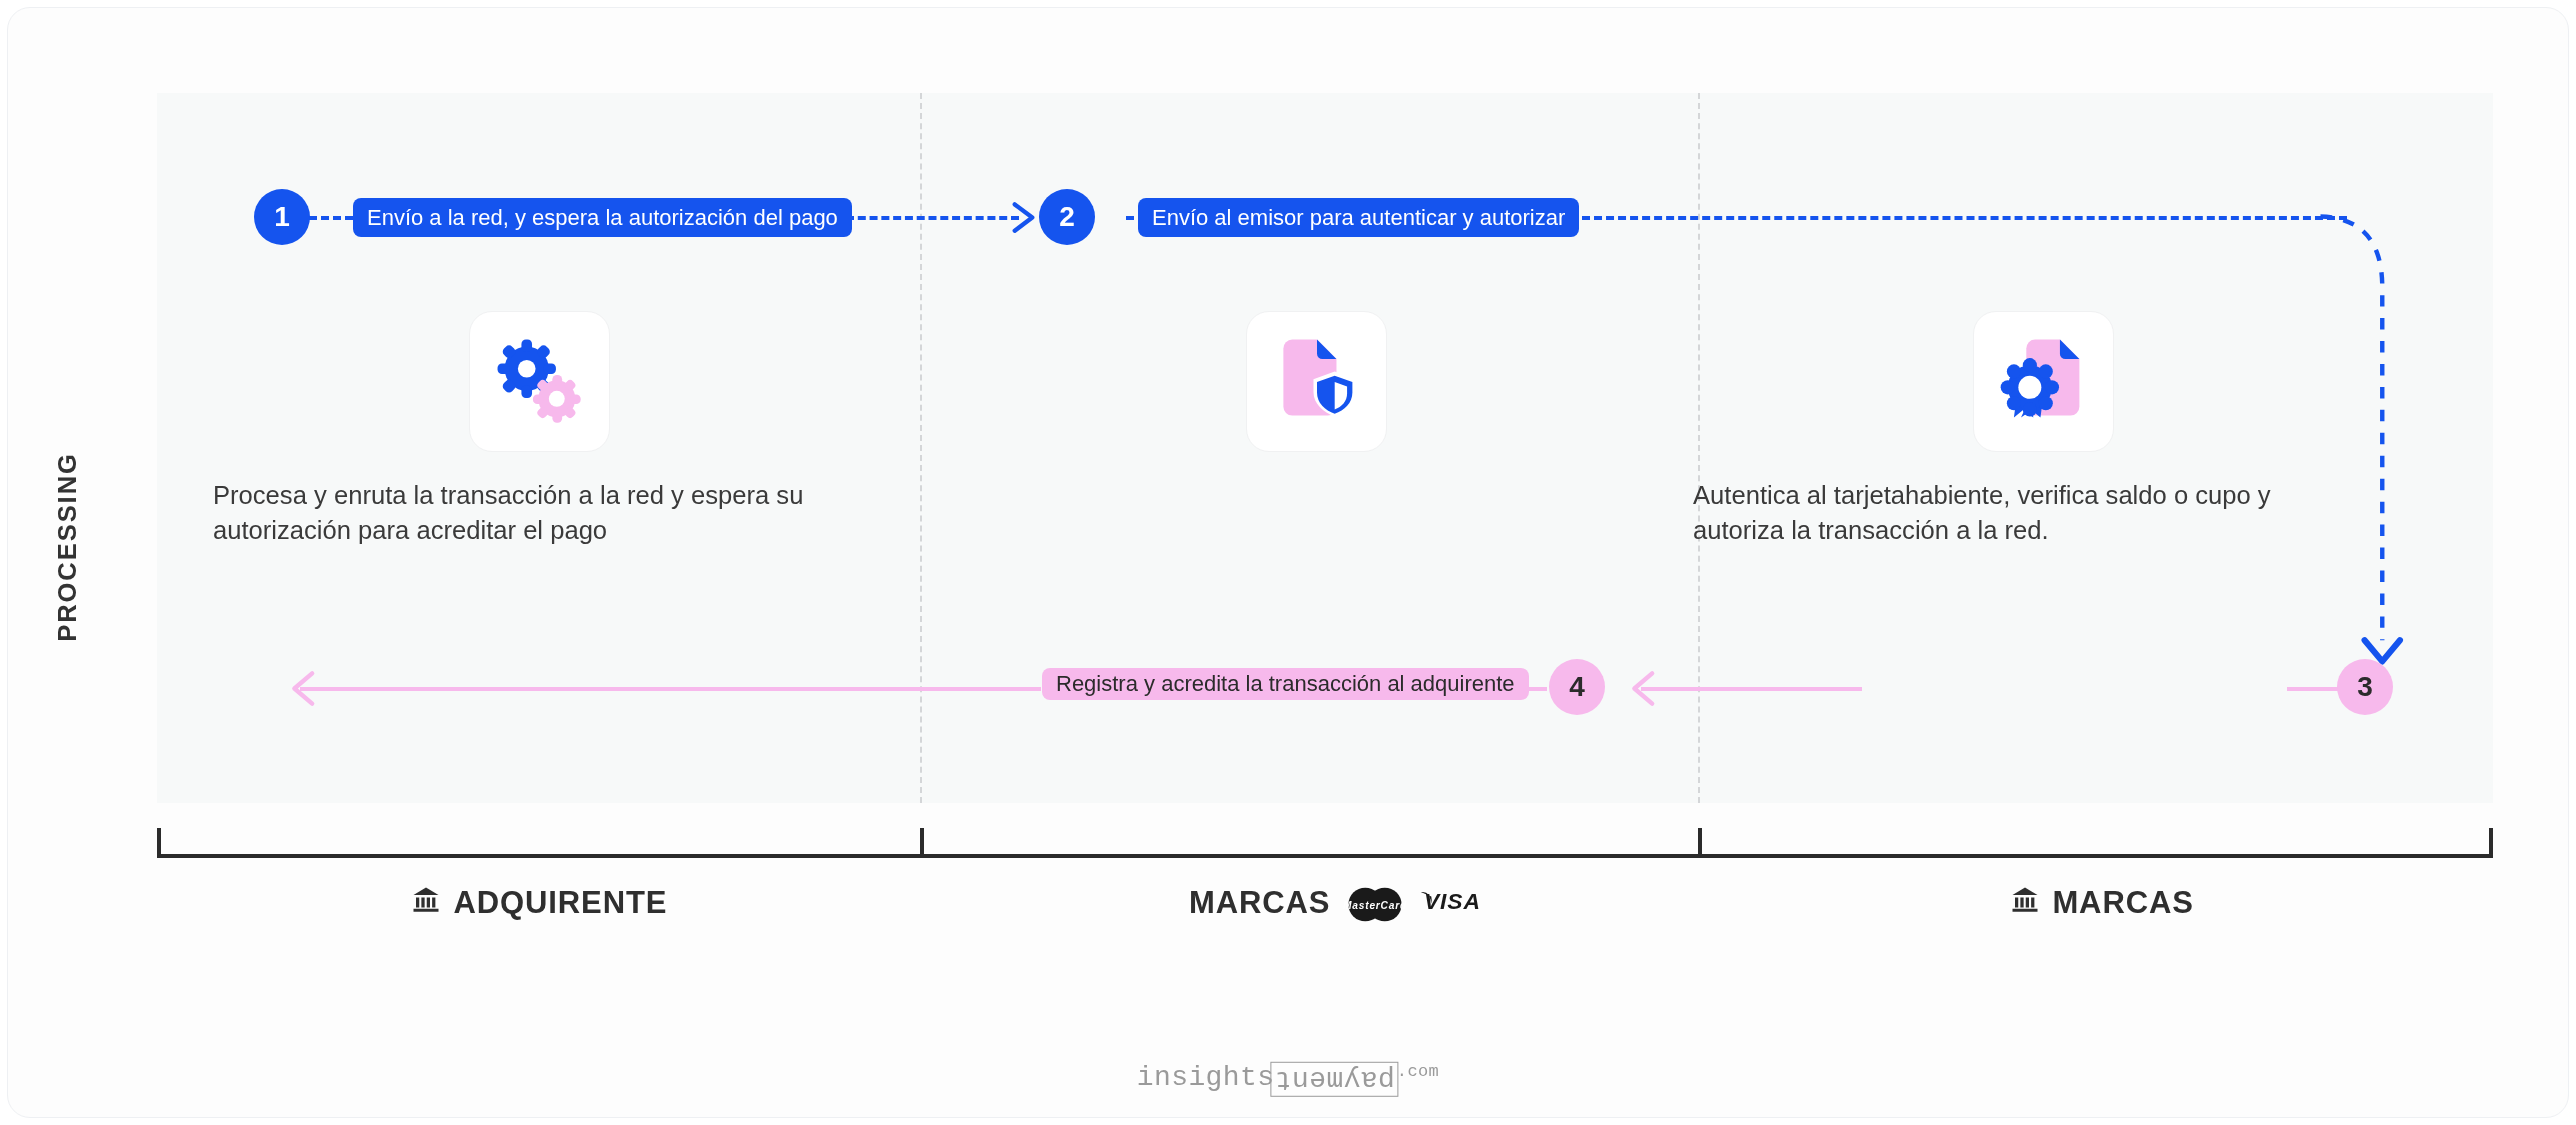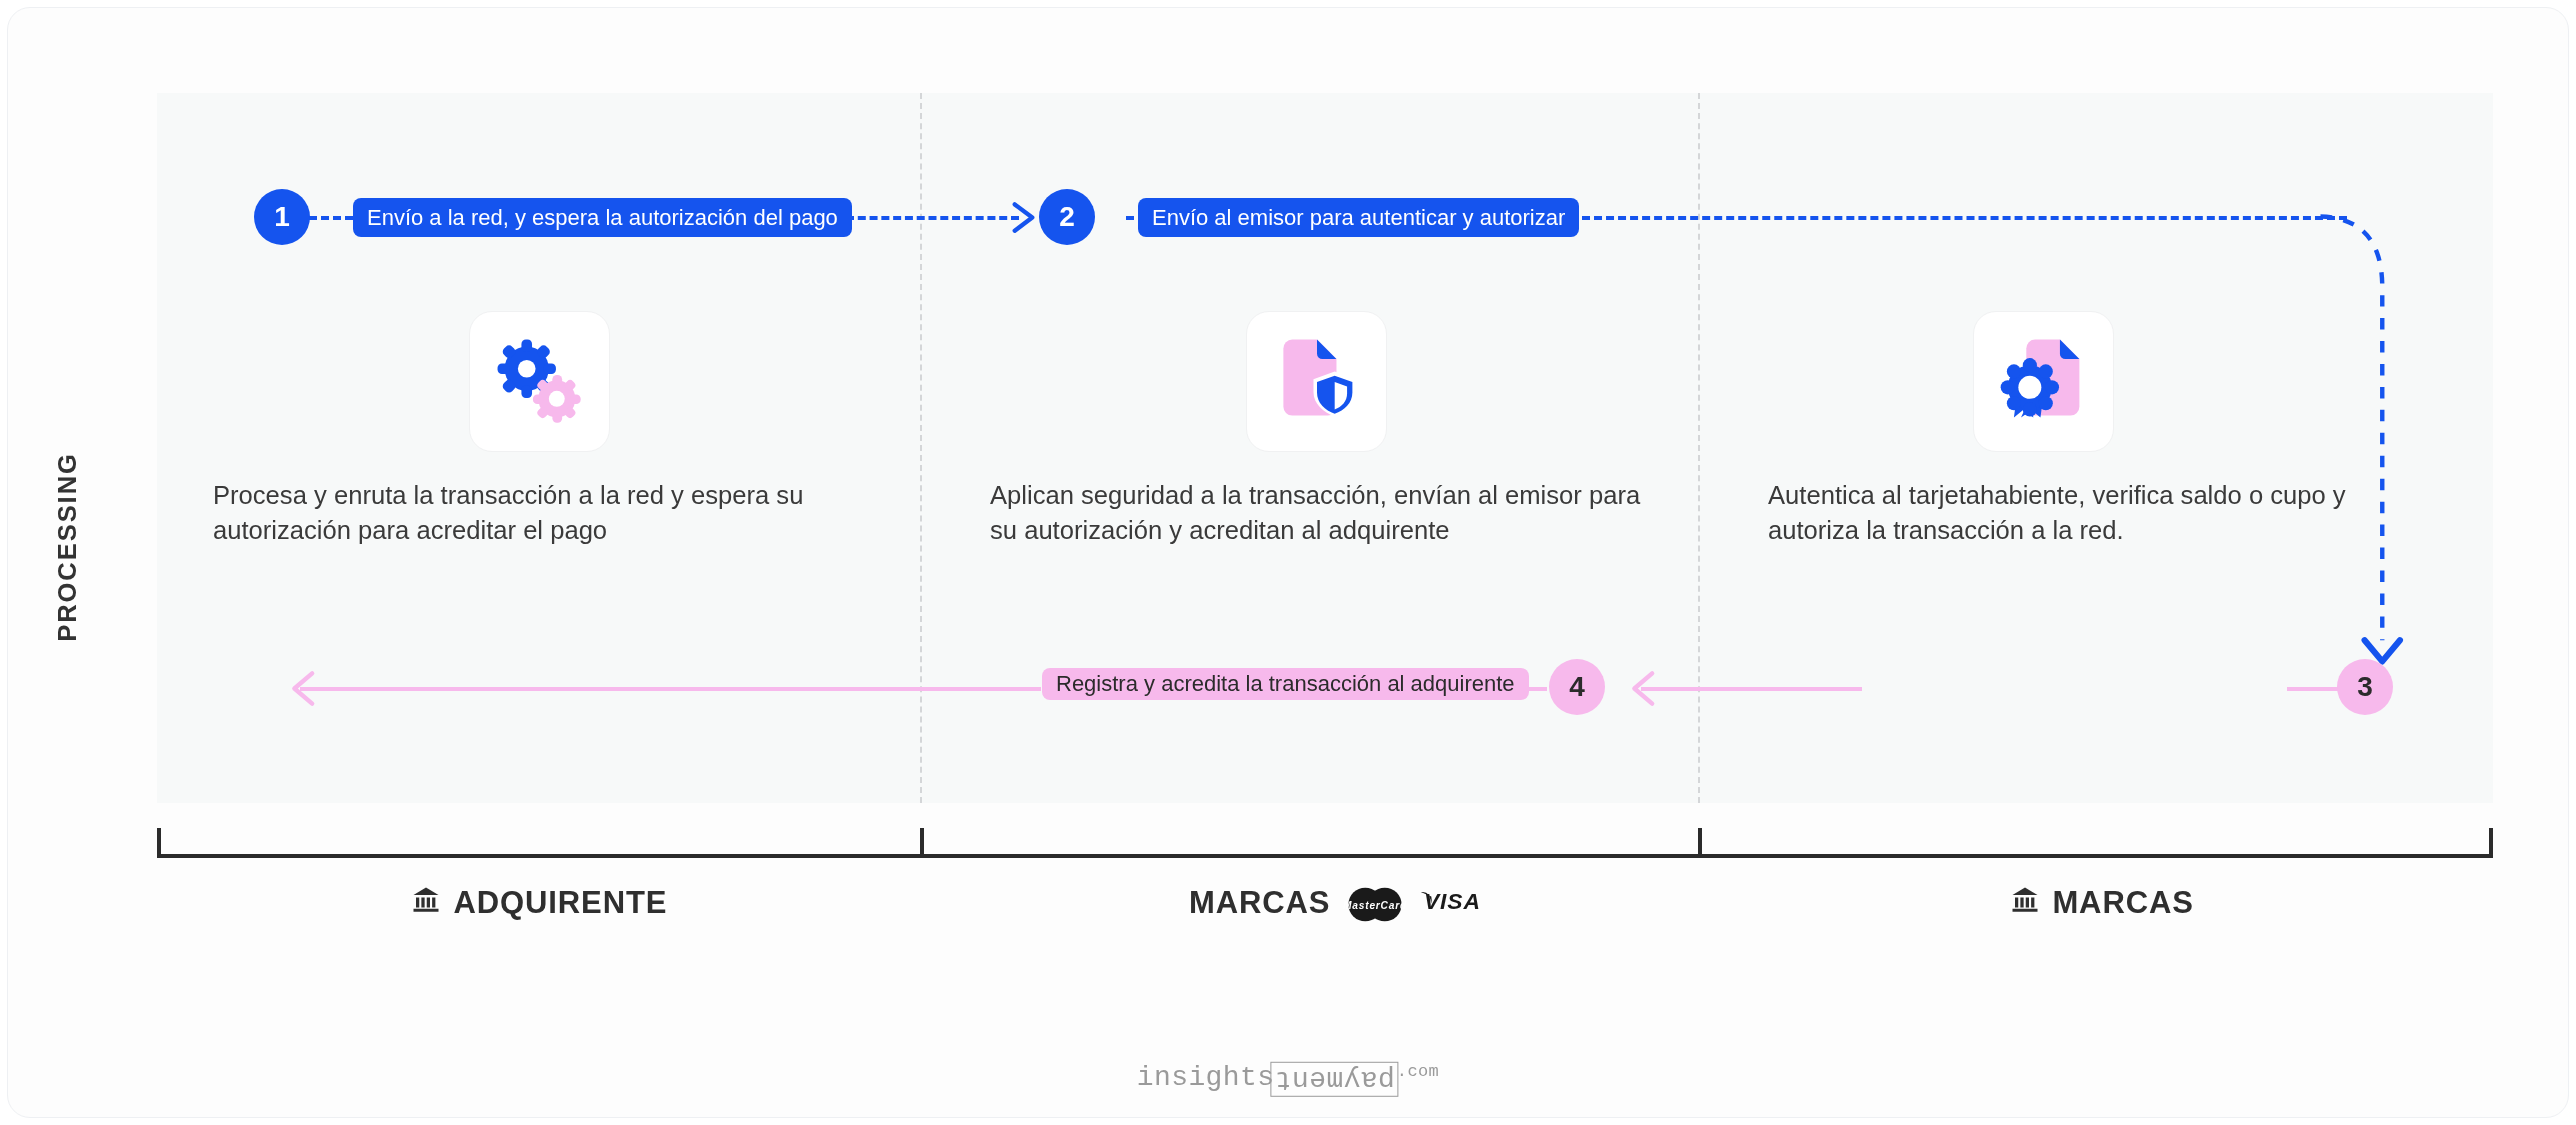--- a/index.html
+++ b/index.html
@@ -212,22 +212,21 @@
         <circle cx="36" cy="83" r="8"></circle>
           <circle cx="18" cy="76" r="8"></circle>
         <circle cx="11" cy="58" r="8"></circle>
           <circle cx="18" cy="40" r="8"></circle>
       </g>
       <circle cx="36" cy="58" r="13" fill="#ffffff"></circle>
     </svg>
   </div>
 
   <div class="desc" style="left:213px;top:478px;width:653px;">Procesa y enruta la transacción a la red y espera su autorización para acreditar el pago</div>
-  <div class="desc" style="left:990px;top:478px;width:653px;">Aplican seguridad a la transacción, envían al emisor para su autorización y acreditan al adquirente</div>
-  <div class="desc" style="left:1768px;top:478px;width:653px;">Autentica al tarjetahabiente, verifica saldo o cupo y autoriza la transacción a la red.</div>
+  <div class="desc" style="left:1693px;top:478px;width:653px;">Autentica al tarjetahabiente, verifica saldo o cupo y autoriza la transacción a la red.</div>
 
   <div class="pink-line" style="left:300px;top:687px;width:741px;"></div>
   <div class="pink-line" style="left:1520px;top:687px;width:26.5px;"></div>
   <div class="pink-line" style="left:1641px;top:687px;width:221px;"></div>
   <div class="pink-line" style="left:2287px;top:687px;width:51px;"></div>
 
   <svg class="chev" style="left:282px;top:668px;" width="39" height="41" viewBox="0 0 44 46">
     <path d="M 34 6 L 14 23 L 34 40" fill="none" stroke="#f7b9ec" stroke-width="5" stroke-linecap="round" stroke-linejoin="round"></path>
   </svg>
   <svg class="chev" style="left:1622px;top:668px;" width="39" height="41" viewBox="0 0 44 46">

